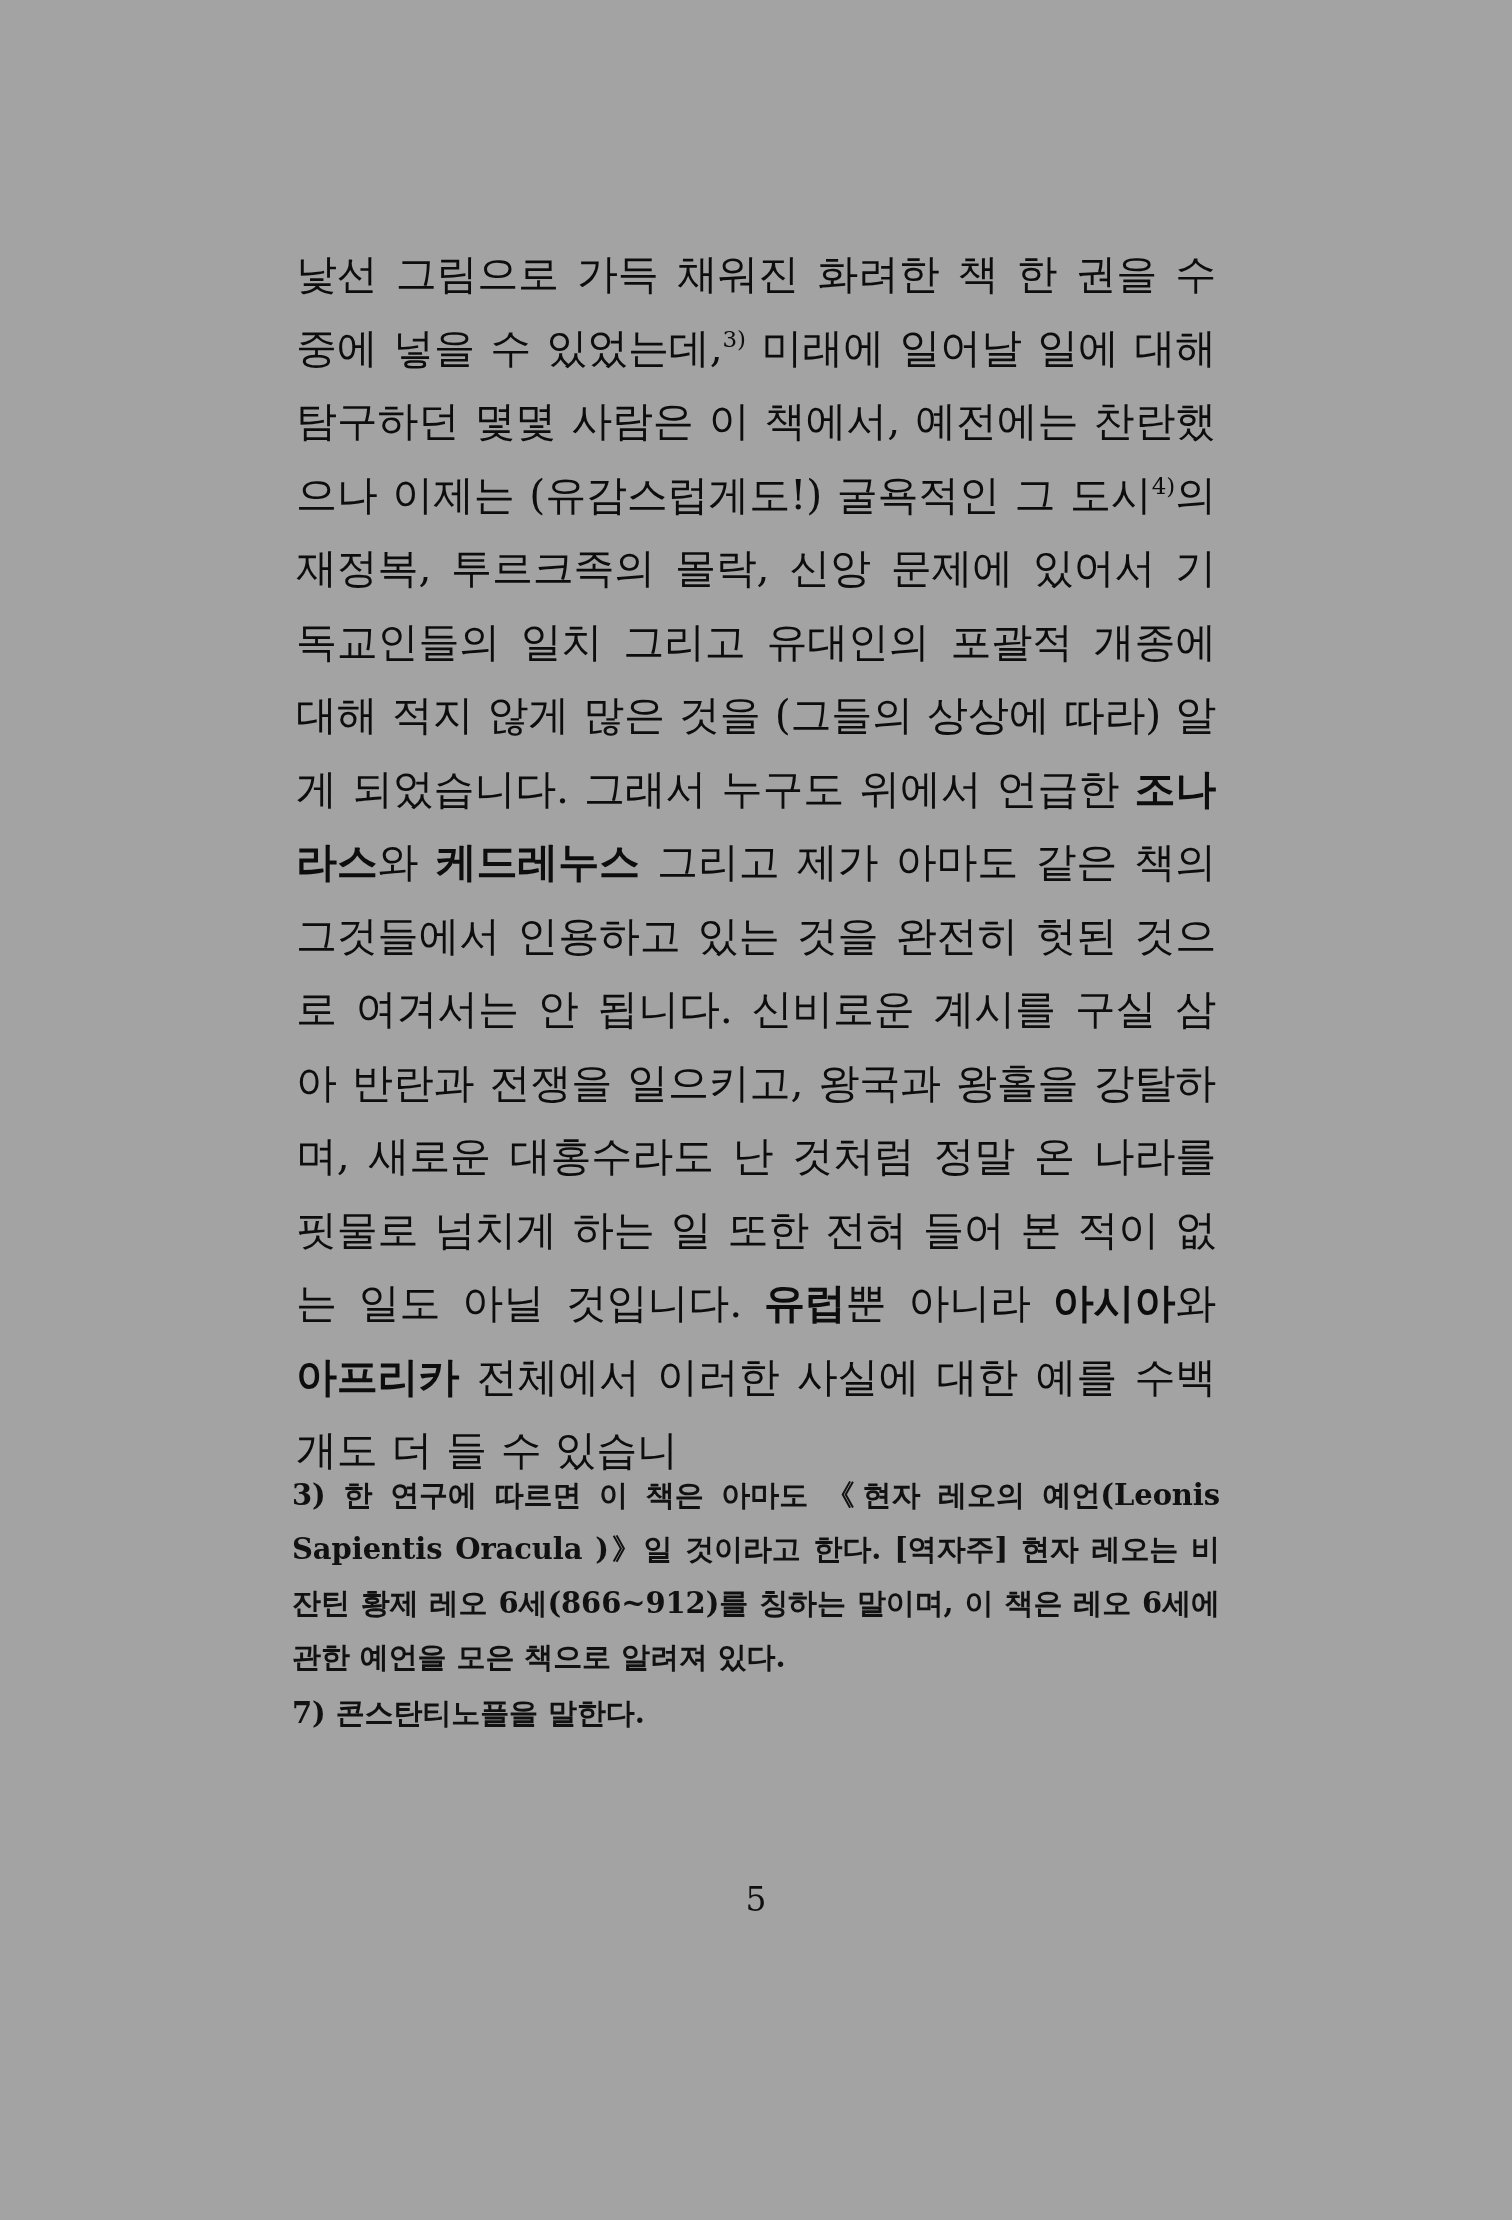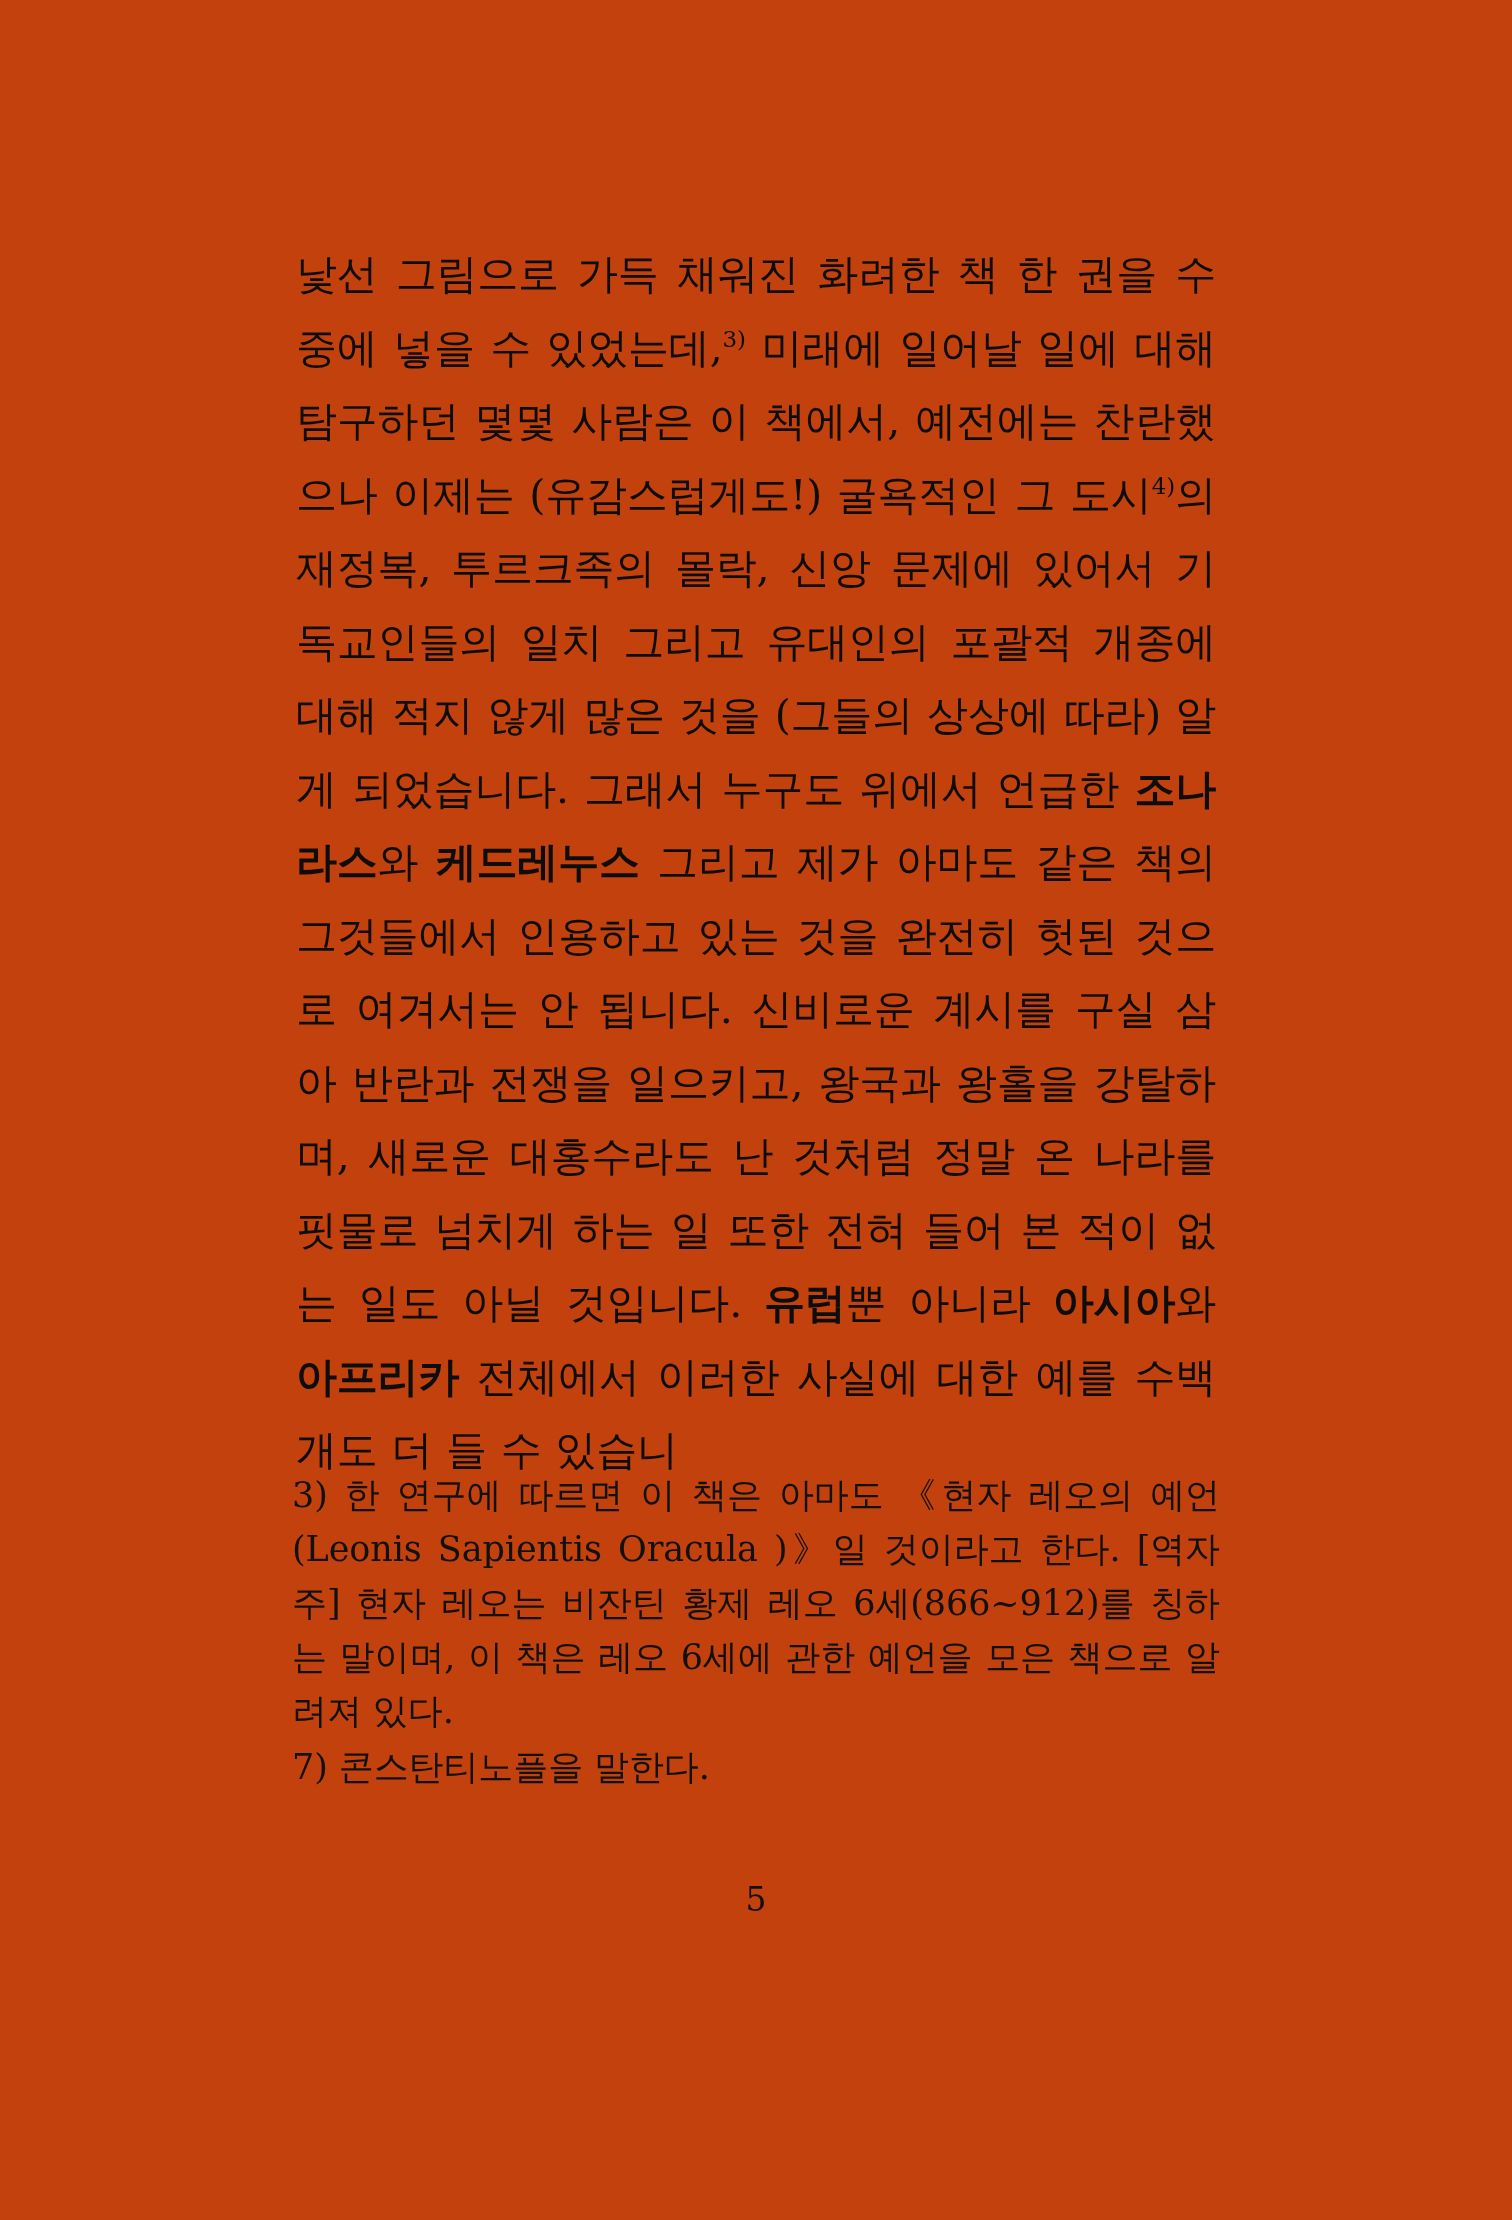--- a/index.html
+++ b/index.html
@@ -4,21 +4,21 @@
 <style>
   html, body {
     margin: 0;
     padding: 0;
     background: #ffffff;
   }
   .page {
     position: relative;
     width: 1512px;
     height: 2220px;
-    background: #c2410c;
+    background: #a3a3a3;
     margin: 0 auto;
     overflow: hidden;
     font-family: "DejaVu Serif", "Liberation Serif", serif;
     color: #0a0a0a;
   }
 
   
   .body-block {
     position: absolute;
     left: 296px;
@@ -46,27 +46,28 @@
   }
 
   
   .footnote-block {
     position: absolute;
     left: 292px;
     top: 1468px;
     width: 928px;
   }
   .footnote {
-    font-size: 35px;
+    font-size: 29px;
     line-height: 54px;
     text-align: justify;
     text-justify: inter-character;
     margin: 0;
     color: #111111;
     letter-spacing: -0.1px;
+    font-weight: bold;
   }
   .footnote.fn4 {
     text-align: left;
     margin-top: 2px;
   }
   .latin {
     font-family: "DejaVu Serif", "Liberation Serif", serif;
     font-style: normal;
   }
 

